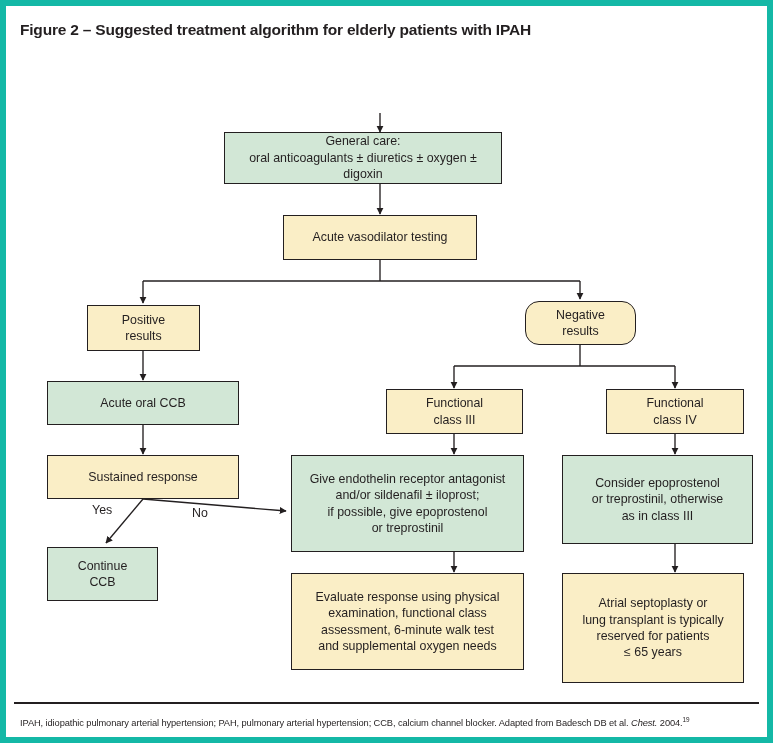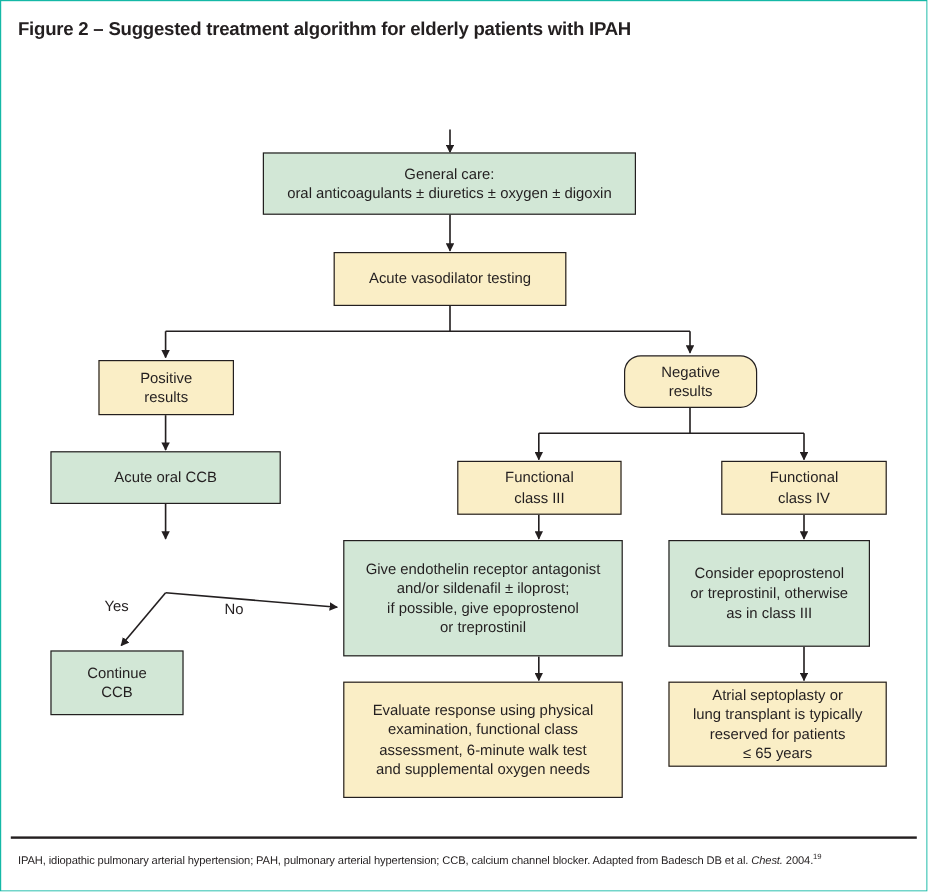--- a/index.html
+++ b/index.html
@@ -8,21 +8,21 @@
     font-family:"Liberation Sans","DejaVu Sans",sans-serif;
     color:#231f20;
     -webkit-font-smoothing:antialiased;
   }
   #figure{
     position:relative;
     width:773px;
     height:743px;
     background:#ffffff;
     box-sizing:border-box;
-    border:1px solid #14b8a6;
+    border:6px solid #14b8a6;
     overflow:hidden;
   }
   #title{
     position:absolute;
     left:14px;
     top:15px;
     font-size:15.5px;
     font-weight:bold;
     letter-spacing:-0.2px;
     color:#231f20;
@@ -123,21 +123,21 @@
 
       <line x1="669" y1="428" x2="669" y2="448" marker-end="url(#ah)"></line>
 
       <line x1="448" y1="546" x2="448" y2="566" marker-end="url(#ah)"></line>
 
       <line x1="669" y1="538" x2="669" y2="566" marker-end="url(#ah)"></line>
     </g>
   </svg>
 
 
-  <div class="node green" style="left:218px;top:126px;width:311px;height:52px;">
+  <div class="node green" style="left:218px;top:126px;width:278px;height:52px;">
     <span class="txt">General care:
 oral anticoagulants ± diuretics ± oxygen ± digoxin</span>
   </div>
 
   <div class="node yellow" style="left:277px;top:209px;width:194px;height:45px;">
     <span class="txt">Acute vasodilator testing</span>
   </div>
 
   <div class="node yellow" style="left:81px;top:299px;width:113px;height:46px;">
     <span class="txt">Positive
@@ -146,20 +146,23 @@
 
   <div class="node yellow" style="left:519px;top:295px;width:111px;height:44px;border-radius:14px;">
     <span class="txt">Negative
 results</span>
   </div>
 
   <div class="node green" style="left:41px;top:375px;width:192px;height:44px;">
     <span class="txt">Acute oral CCB</span>
   </div>
 
+  <div class="node yellow" style="left:41px;top:449px;width:192px;height:44px;">
+    <span class="txt">Sustained response</span>
+  </div>
 
   <div class="node green" style="left:41px;top:541px;width:111px;height:54px;">
     <span class="txt">Continue
 CCB</span>
   </div>
 
   <div class="node yellow" style="left:380px;top:383px;width:137px;height:45px;">
     <span class="txt">Functional
 class III</span>
   </div>
@@ -169,34 +172,34 @@
 class IV</span>
   </div>
 
   <div class="node green" style="left:285px;top:449px;width:233px;height:97px;">
     <span class="txt">Give endothelin receptor antagonist
 and/or sildenafil ± iloprost;
 if possible, give epoprostenol
 or treprostinil</span>
   </div>
 
-  <div class="node green" style="left:556px;top:449px;width:168px;height:89px;">
+  <div class="node green" style="left:556px;top:449px;width:191px;height:89px;">
     <span class="txt">Consider epoprostenol
 or treprostinil, otherwise
 as in class III</span>
   </div>
 
   <div class="node yellow" style="left:285px;top:567px;width:233px;height:97px;">
     <span class="txt">Evaluate response using physical
 examination, functional class
 assessment, 6-minute walk test
 and supplemental oxygen needs</span>
   </div>
 
-  <div class="node yellow" style="left:556px;top:567px;width:182px;height:71px;">
+  <div class="node yellow" style="left:556px;top:567px;width:182px;height:110px;">
     <span class="txt">Atrial septoplasty or
 lung transplant is typically
 reserved for patients
 ≤ 65 years</span>
   </div>
 
   <div class="edgelabel" style="left:86px;top:497px;">Yes</div>
   <div class="edgelabel" style="left:186px;top:500px;">No</div>
 
   <div id="rule-top"></div>

